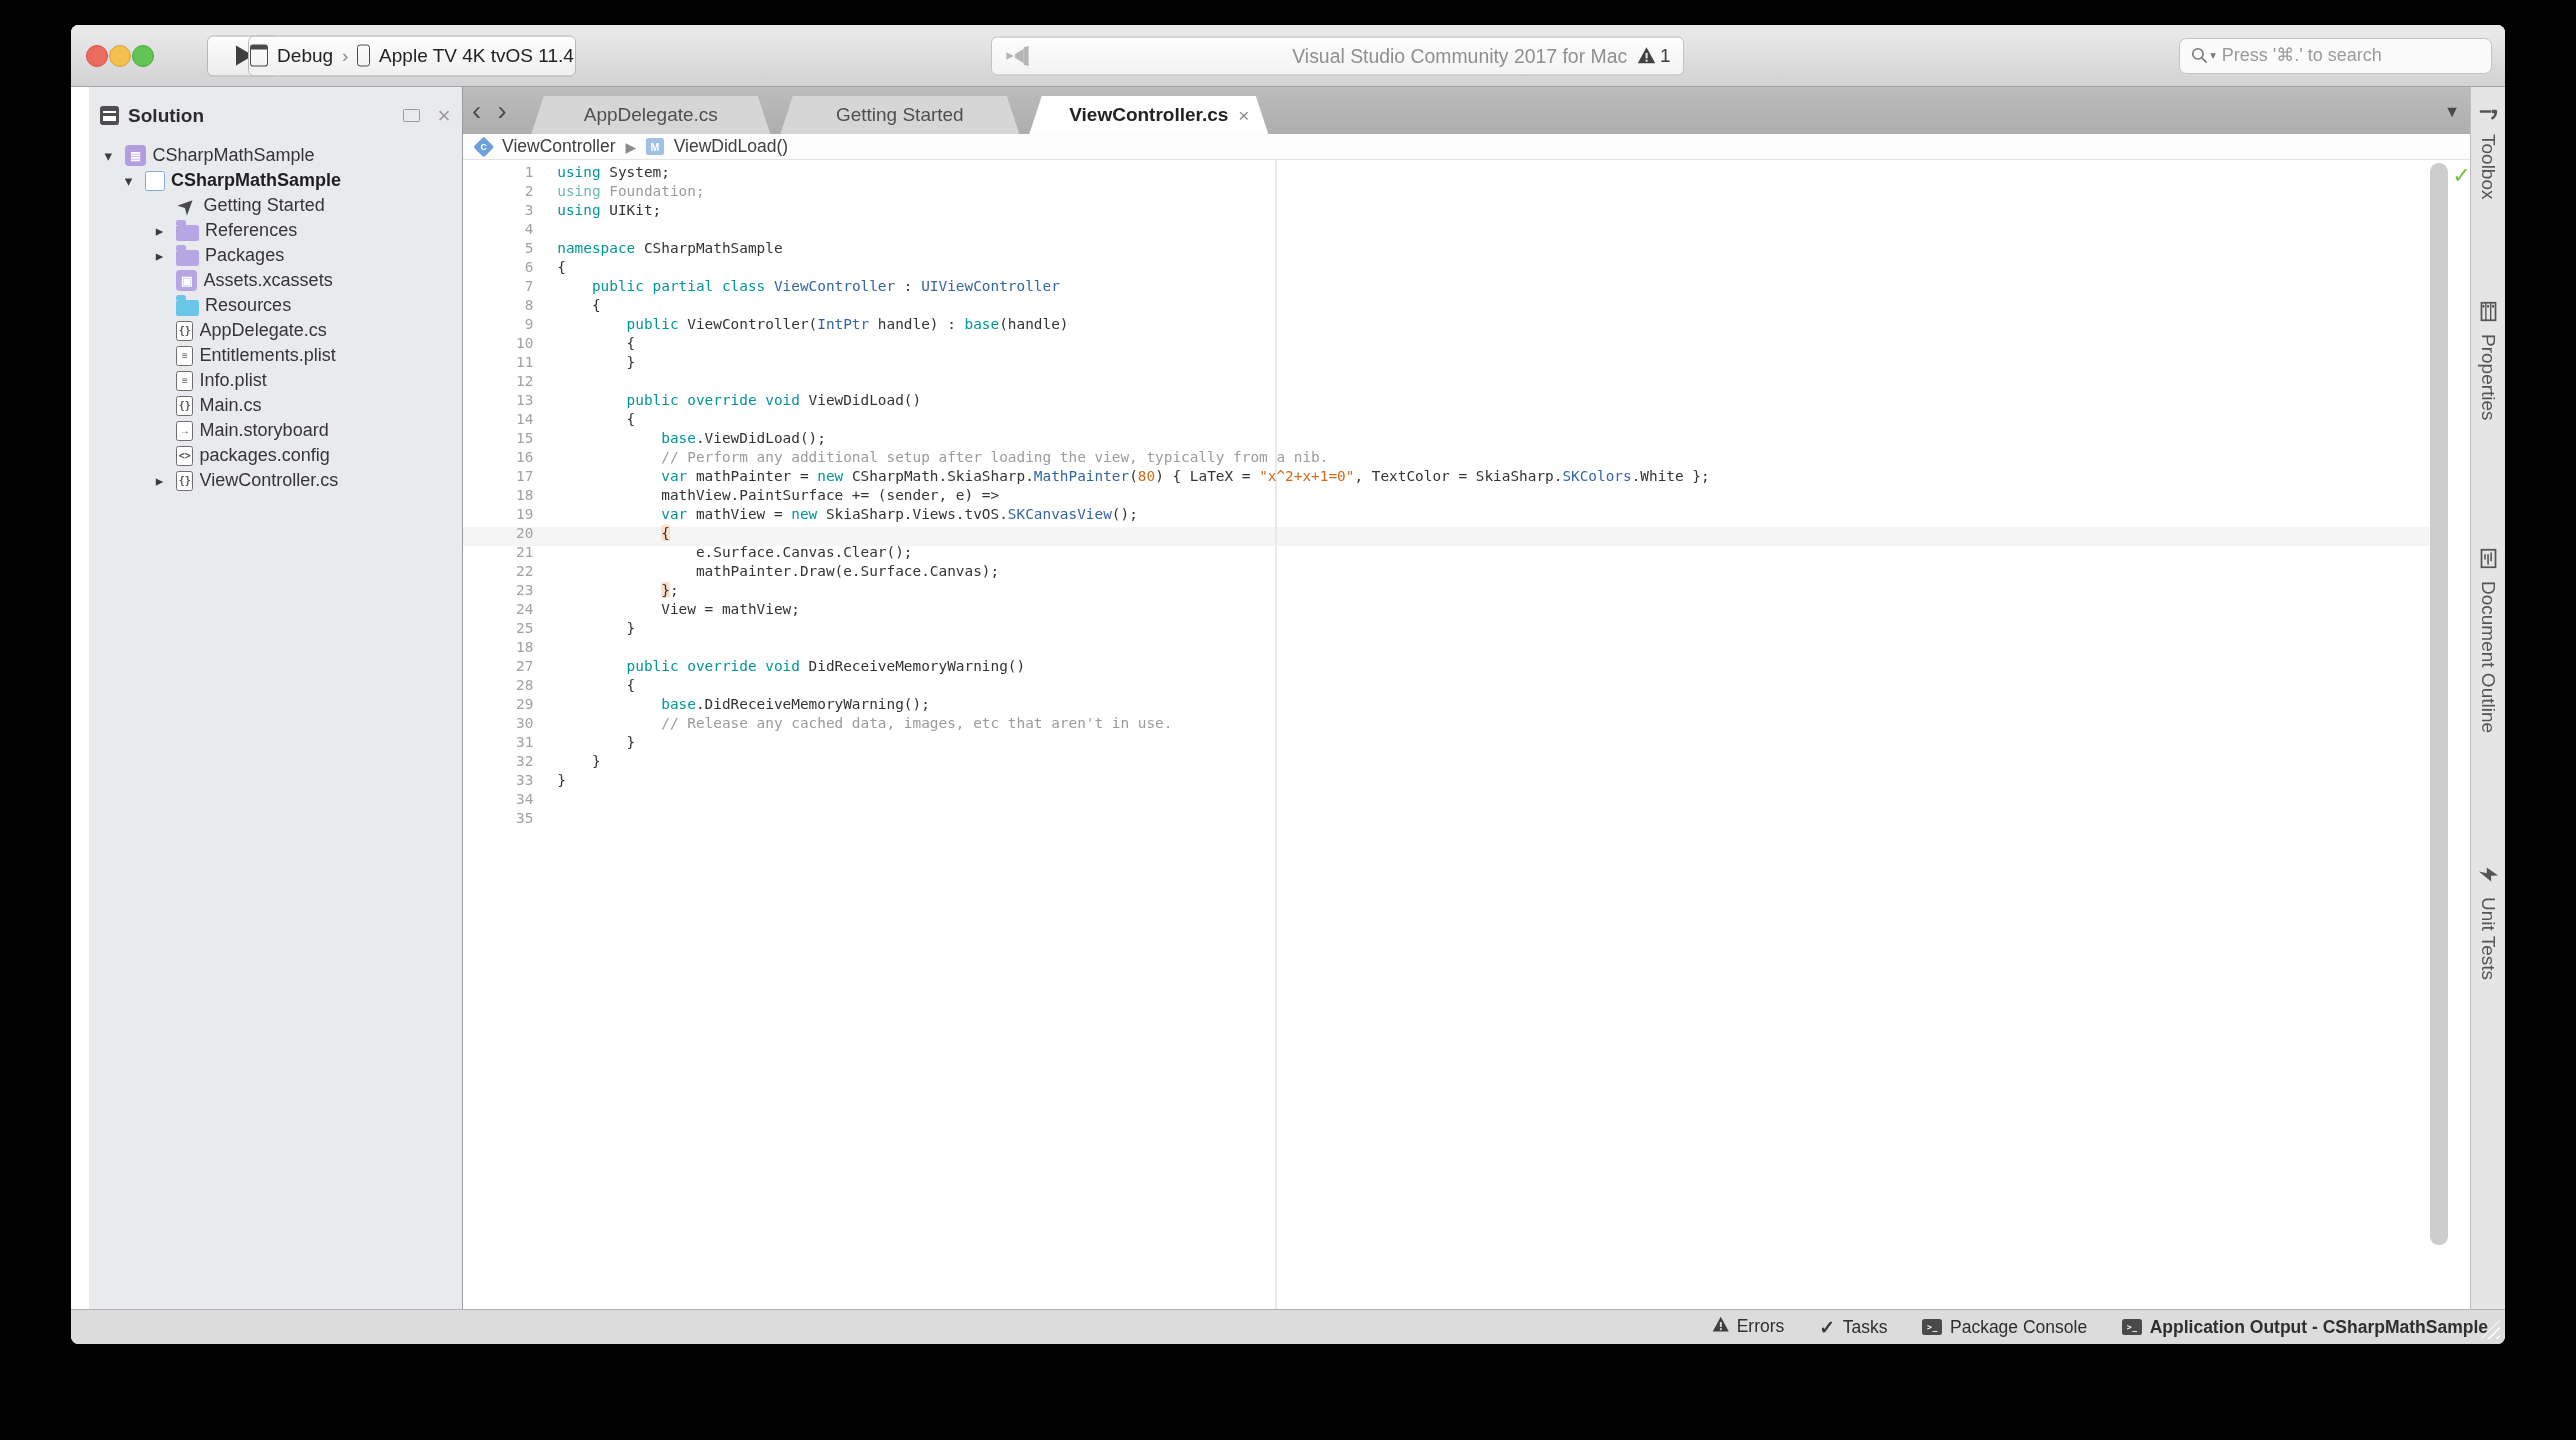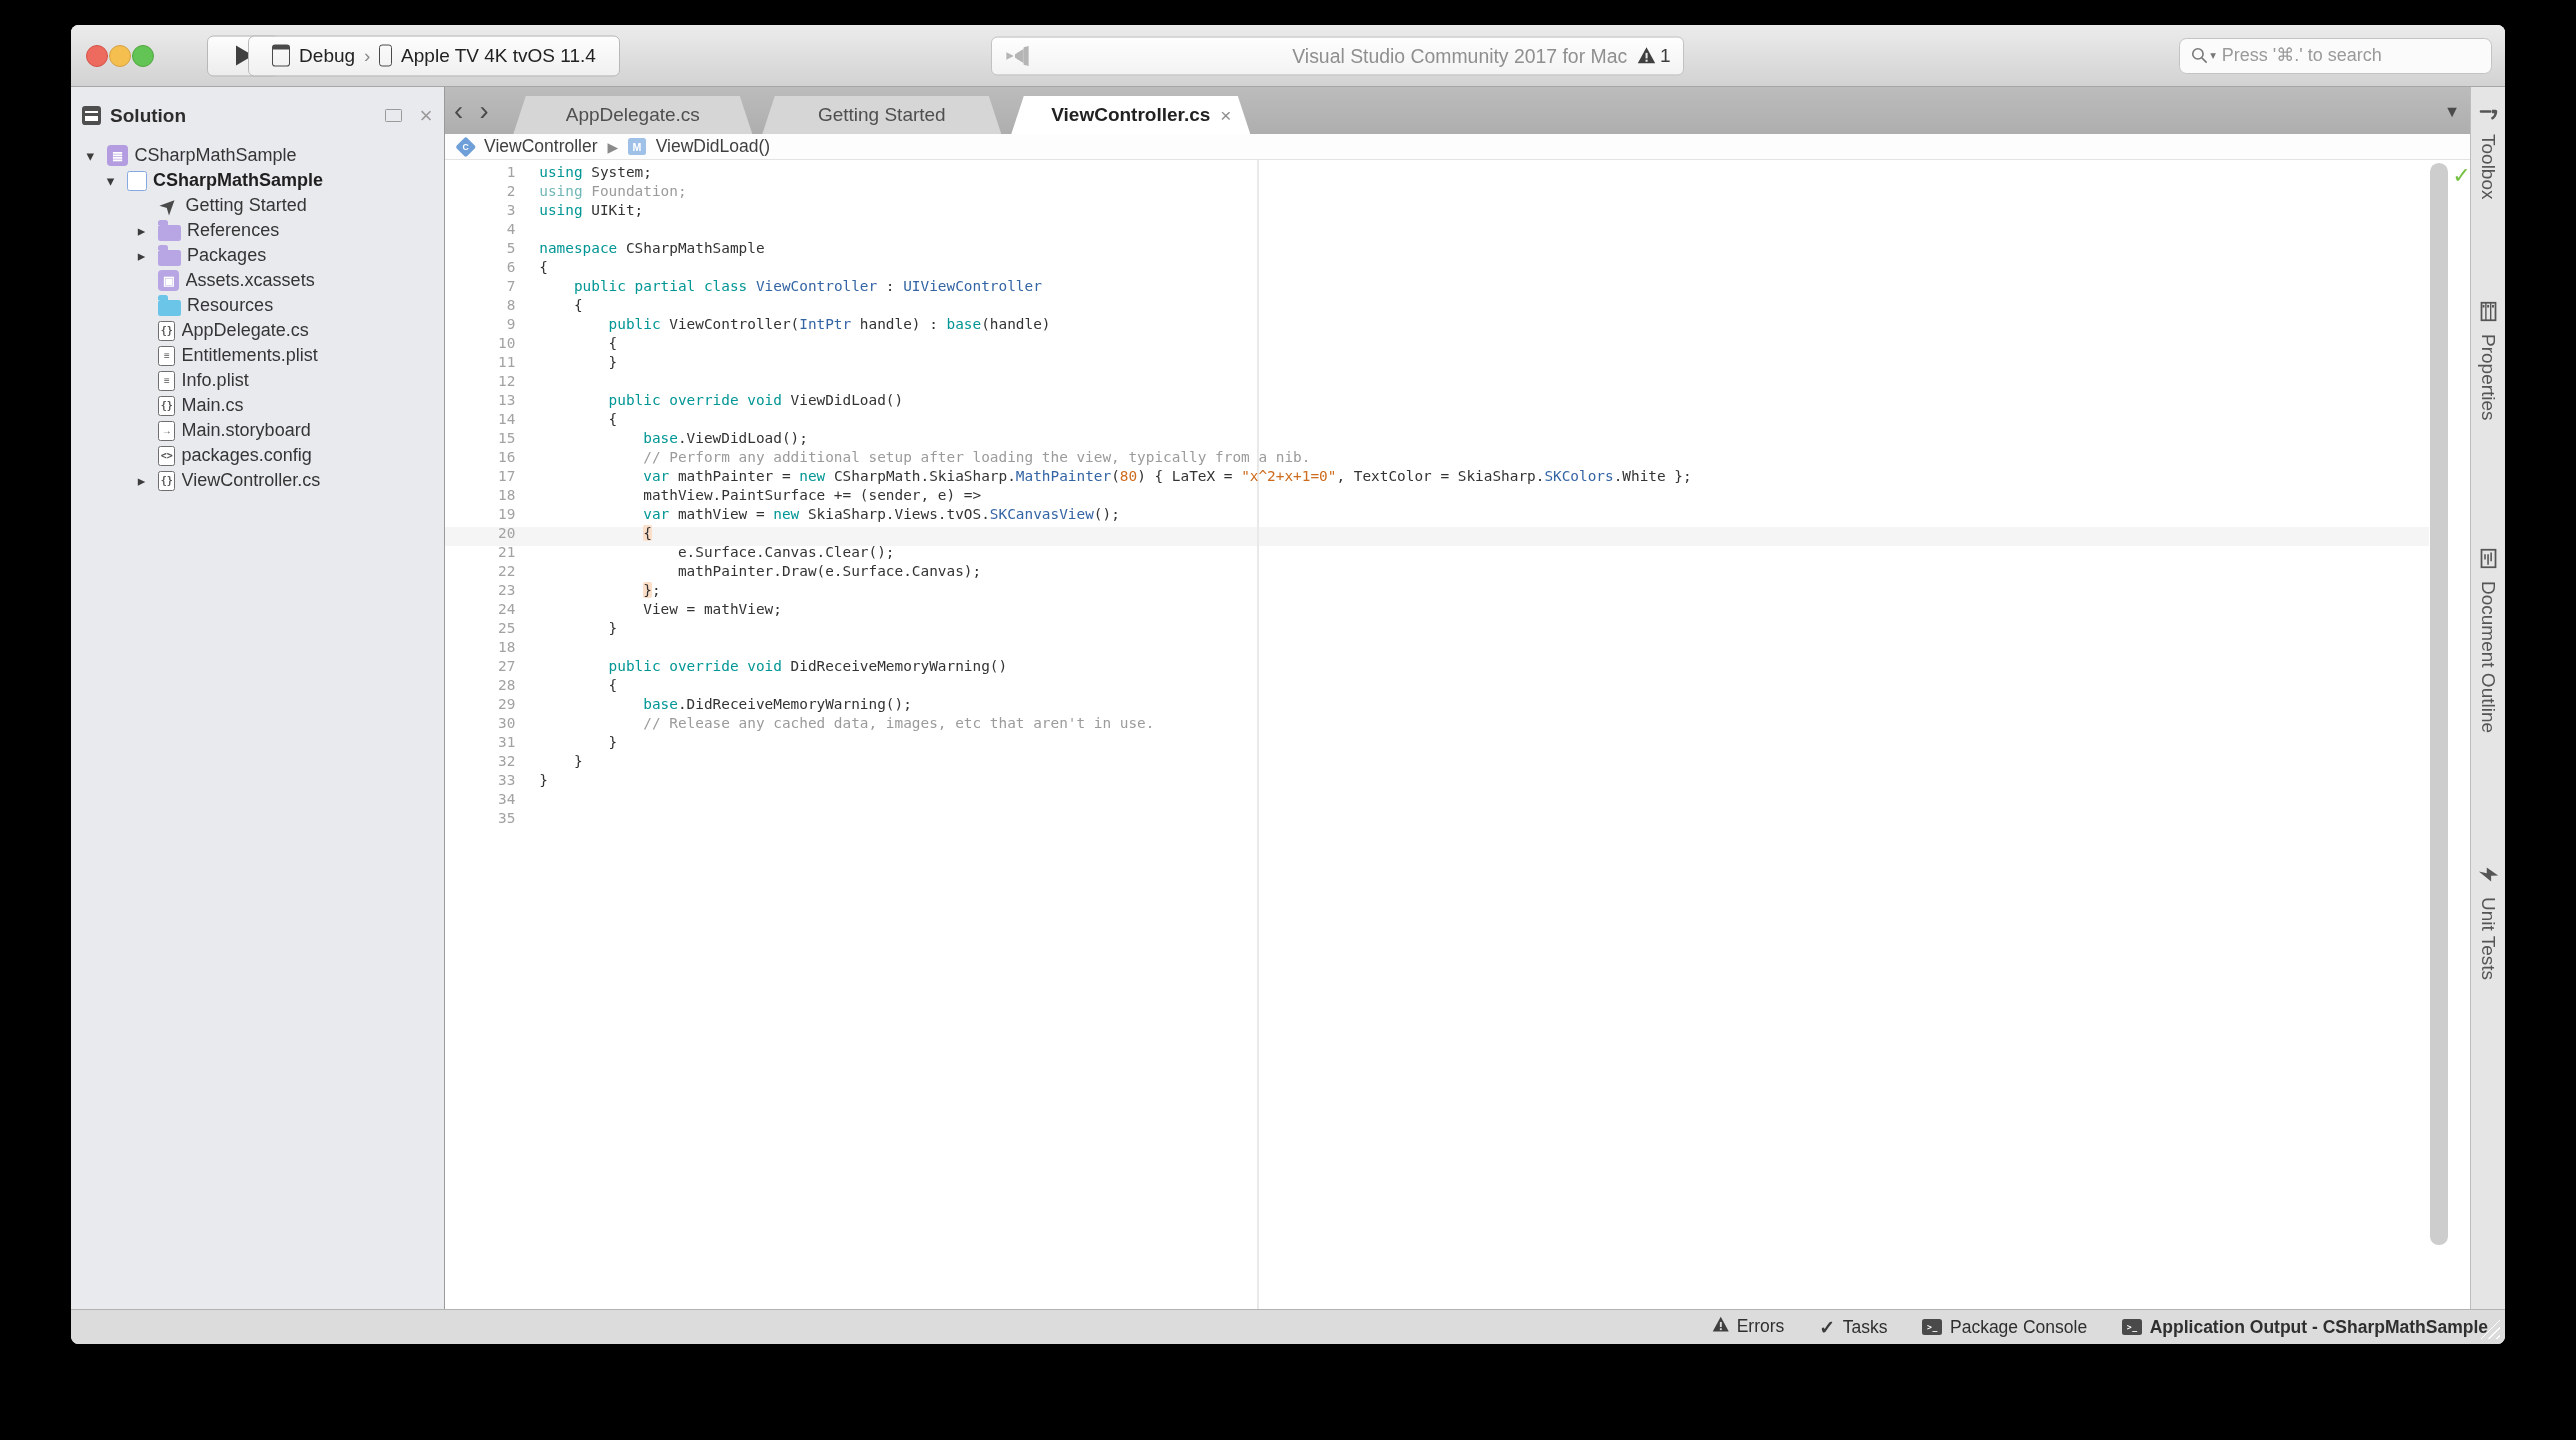--- a/index.html
+++ b/index.html
@@ -9,40 +9,40 @@
           display:flex;flex-direction:column;background:#fff;box-shadow:0 11.3px 38px rgba(0,0,0,.6);}
   
   .titlebar{position:relative;height:61px;flex:none;background:linear-gradient(#ececec,#d2d2d2);border-bottom:0.6px solid #a6a6a6;}
   .tl{position:absolute;top:50%;transform:translateY(-50%);width:20px;height:20px;border-radius:50%;}
   .tl.red{left:15px;background:#ed6a5e;border:0.6px solid #d45248;}
   .tl.yellow{left:38px;background:#f5bf4f;border:0.6px solid #d6a243;}
   .tl.green{left:61px;background:#61c454;border:0.6px solid #51a73e;}
   .run-btn{position:absolute;left:136px;top:50%;transform:translateY(-50%);width:70px;height:39px;border:0.6px solid #b8b8b8;border-radius:6.3px;
            background:linear-gradient(#fdfdfd,#ececec);display:flex;align-items:center;justify-content:center;}
   .play{width:0;height:0;border-left:17.5px solid #3f3f3f;border-top:10.6px solid transparent;border-bottom:10.6px solid transparent;margin-left:3.8px;}
-  .device-pill{position:absolute;left:177px;top:50%;transform:translateY(-50%);height:39px;padding:0 23px;border:0.6px solid #b8b8b8;border-radius:6.3px;
+  .device-pill{position:absolute;left:177px;top:50%;transform:translateY(-50%);height:39px;padding:0 1px;border:0.6px solid #b8b8b8;border-radius:6.3px;
            background:linear-gradient(#fdfdfd,#f0f0f0);display:flex;align-items:center;gap:8.8px;font-size:19px;color:#222;}
   .proj-ic{width:16.3px;height:16.3px;border:1.9px solid #4a4a4a;border-radius:3.1px;border-top-width:5px;}
   .phone-ic{width:11.3px;height:20px;border:1.9px solid #4a4a4a;border-radius:3.1px;}
   .pill-sep{color:#8a8a8a;font-size:19px;}
   .title-pill{position:absolute;left:920px;top:50%;transform:translateY(-50%);width:693px;height:39px;border:0.6px solid #c2c2c2;border-radius:6.3px;
            background:linear-gradient(#fefefe,#f3f3f3);display:flex;align-items:center;gap:10px;padding:0 12.5px;box-sizing:border-box;}
   .vslogo{flex:none;width:25px;height:21px;}
   .vslogo path{fill:#b5b5b5;}
   .app-title{flex:1;font-size:19.4px;color:#8f8f8f;white-space:nowrap;overflow:hidden;text-align:right;}
   .warn-badge{display:flex;align-items:center;gap:3.8px;font-size:19px;color:#3c3c3c;}
   .warn-badge svg{width:19px;height:17.5px;}
   .search{position:absolute;right:13px;top:50%;transform:translateY(-50%);width:313px;height:36px;border:0.6px solid #c3c3c3;border-radius:7.5px;
           background:#fbfbfb;display:flex;align-items:center;padding:0 10px;gap:3.8px;box-sizing:border-box;}
   .search svg{flex:none;width:19px;height:19px;}
   .search .chev{font-size:11.3px;color:#777;margin-left:-2.5px;}
   .search input{flex:1;border:none;outline:none;background:transparent;font-size:18px;color:#ef4444;font-family:"Liberation Sans",sans-serif;}
   .search input::placeholder{color:#9a9a9a;}
   
-  .main{flex:1;display:flex;min-height:0;}
+  .main{flex:1;display:flex;min-height:0;padding-left:18px;}
   
   .solution{width:373px;flex:none;background:#e8eaee;display:flex;flex-direction:column;}
   .sol-header{height:40px;flex:none;display:flex;align-items:center;gap:8.8px;padding:0 11.3px;margin-top:8.8px;}
   .sol-ic{width:19px;height:19px;border-radius:3.1px;background:#4e4e4e;position:relative;flex:none;}
   .sol-ic:before{content:"";position:absolute;left:3.1px;right:3.1px;top:4.4px;height:2.5px;background:#fff;}
   .sol-ic:after{content:"";position:absolute;left:3.1px;right:3.1px;top:9.4px;height:5.6px;background:#fff;}
   .sol-title{font-size:19px;font-weight:700;color:#2d2d2d;flex:1;}
   .sol-dock{width:15px;height:11.3px;border:1.9px solid #9a9a9a;border-radius:1.3px;}
   .sol-close{font-size:22.5px;color:#9a9a9a;line-height:1;margin-left:8.8px;}
   .tree{flex:1;padding-top:7.5px;overflow:hidden;}

